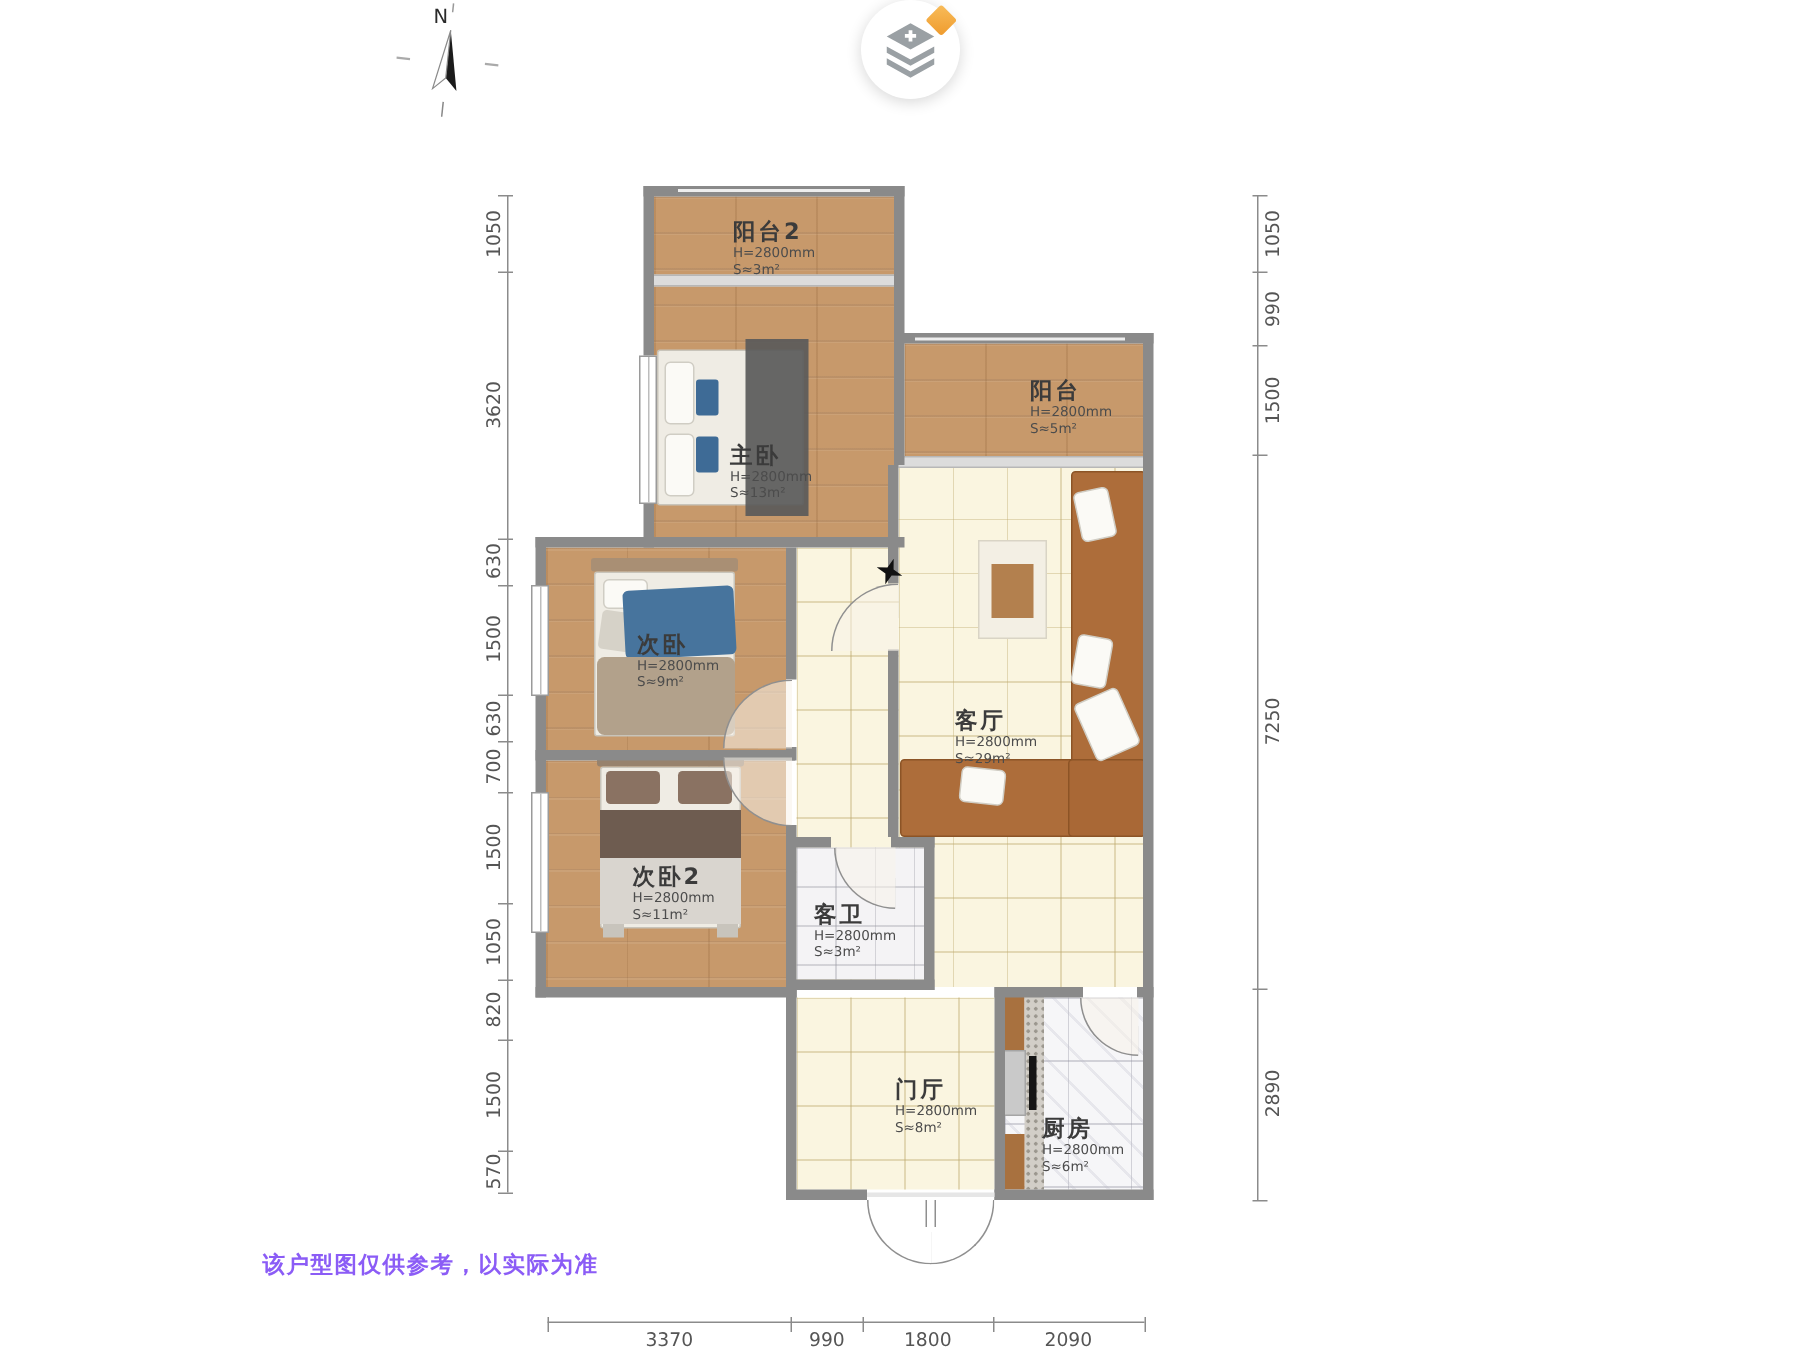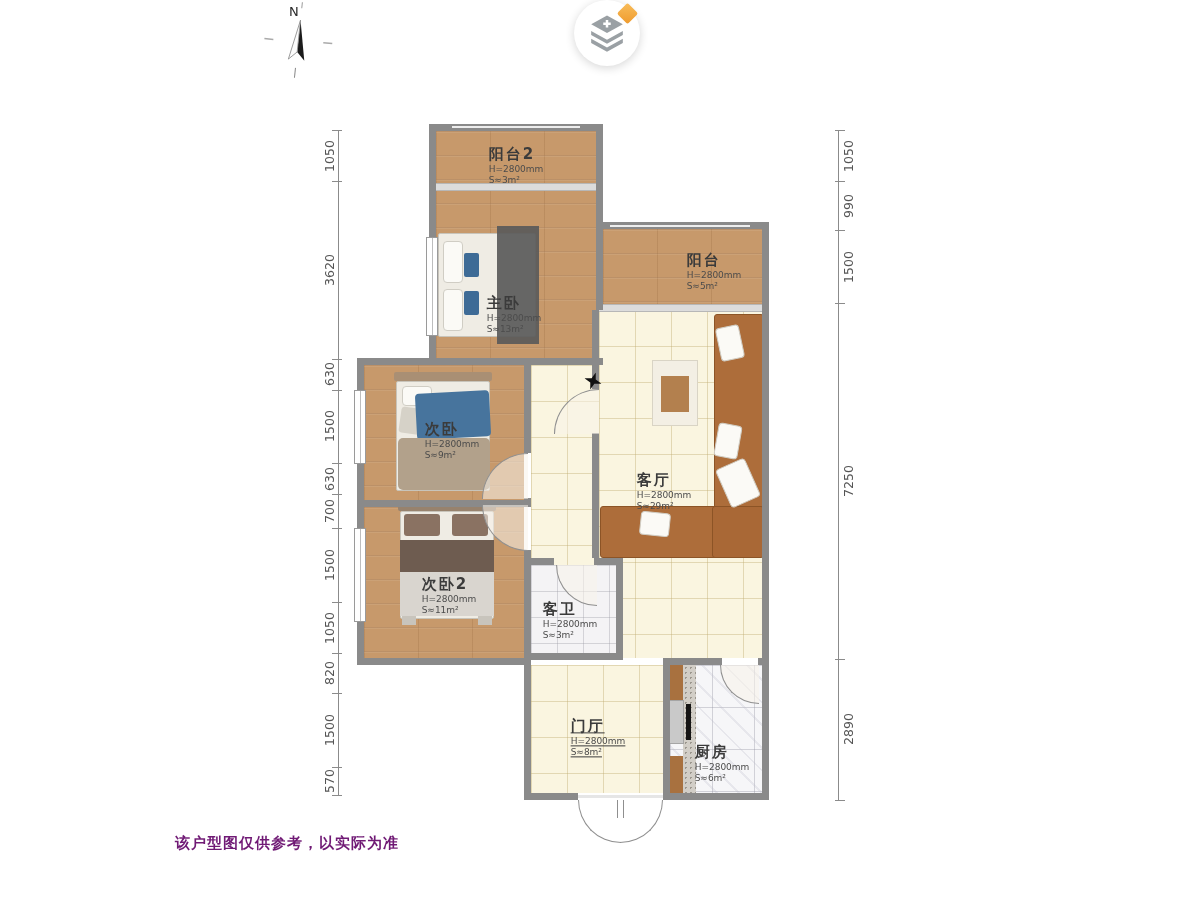--- a/index.html
+++ b/index.html
@@ -53,21 +53,21 @@
   .dim-right .seg::before{top:0;left:-4px;height:1px;width:10px;}
   .dimline-v .seg span{position:absolute;top:50%;left:50%;transform:translate(-50%,-50%) rotate(-90deg);
     font-size:12.5px;color:#555;white-space:nowrap;}
 
   .furn{position:absolute;box-sizing:border-box;}
   .bedbody{background:#efece4;border:1px solid #c8c4ba;border-radius:2px;}
   .pillow-blue{background:#3e6b96;border-radius:2px;}
   .pillow-white{background:#fbfaf6;border:1px solid #d0cdc4;border-radius:4px;}
   .sofa{background:#ad6d3a;border:1px solid #8c5426;border-radius:3px;}
 
-  #disclaimer{position:absolute;left:175px;top:834px;font-size:15px;font-weight:bold;color:#701a75;letter-spacing:1px;}
+  #disclaimer{position:absolute;left:175px;top:834px;font-size:15px;font-weight:bold;color:#8b5cf6;letter-spacing:1px;}
 
   #compass{position:absolute;left:256px;top:2px;width:84px;height:84px;}
   #compass .n{position:absolute;left:33px;top:2px;font-size:13px;color:#2a2a2a;}
   #logo-badge{position:absolute;left:574px;top:0px;width:66px;height:66px;background:#fff;border-radius:50%;
     box-shadow:0 2px 10px rgba(0,0,0,.16);}
   #logo-diamond{position:absolute;left:620px;top:6px;width:15px;height:15px;transform:rotate(45deg);
     background:linear-gradient(135deg,#f8bc5a,#ef9b2d);border-radius:2px;}
 </style>
 </head>
 <body>
@@ -198,31 +198,46 @@
   <div class="rlabel" style="left:449px;top:596px;">
     <div class="rname">次卧2</div>
     <div class="rmeta">H=2800mm</div>
     <div class="rmeta">S≈11m²</div>
   </div>
   <div class="rlabel" style="left:570px;top:621px;">
     <div class="rname">客卫</div>
     <div class="rmeta">H=2800mm</div>
     <div class="rmeta">S≈3m²</div>
   </div>
-  <div class="rlabel" style="left:598px;top:738px;text-decoration:underline;">
+  <div class="rlabel" style="left:624px;top:738px;">
     <div class="rname">门厅</div>
     <div class="rmeta">H=2800mm</div>
     <div class="rmeta">S≈8m²</div>
   </div>
   <div class="rlabel" style="left:722px;top:764px;">
     <div class="rname">厨房</div>
     <div class="rmeta">H=2800mm</div>
     <div class="rmeta">S≈6m²</div>
   </div>
 
+  <div id="dim-bottom" class="dimline-h dim-bottom" style="left:365px;top:881px;">
+      <div class="seg" style="flex: 0 0 162.434px;">
+        <span>3370</span>
+      </div>
+      <div class="seg" style="flex: 0 0 47.718px;">
+        <span>990</span>
+      </div>
+      <div class="seg" style="flex: 0 0 86.76px;">
+        <span>1800</span>
+      </div>
+      <div class="seg" style="flex: 0 0 100.738px;">
+        <span>2090</span>
+      </div>
+      <div class="seg end" style="flex: 0 0 0px;"></div>
+    </div>
   <div id="dim-left" class="dimline-v dim-left" style="left:320px;top:130px;">
       <div class="seg" style="flex: 0 0 51.45px;">
         <span>1050</span>
       </div>
       <div class="seg" style="flex: 0 0 177.38px;">
         <span>3620</span>
       </div>
       <div class="seg" style="flex: 0 0 30.87px;">
         <span>630</span>
       </div>

